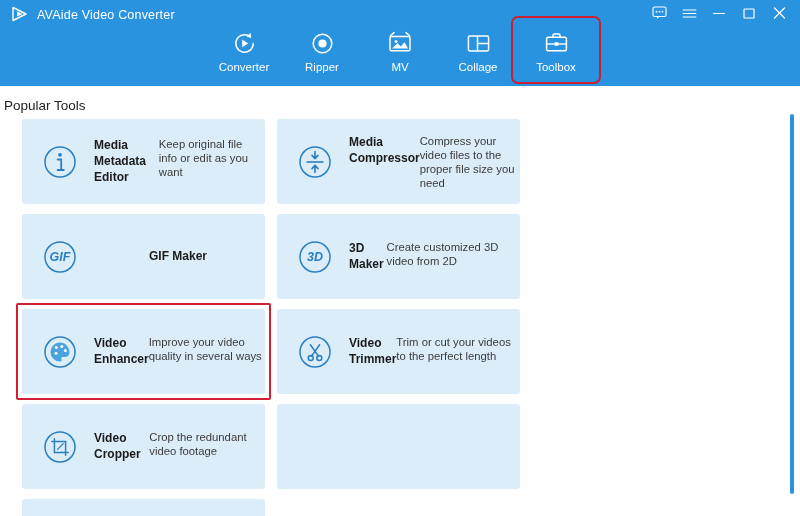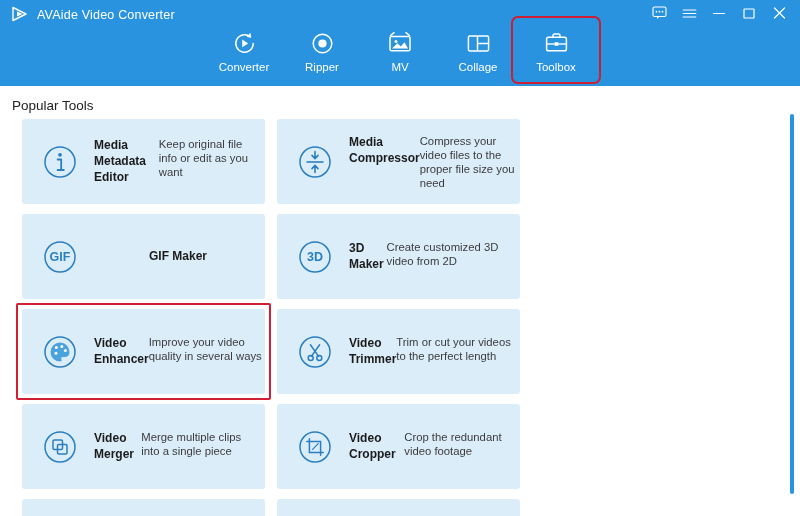--- a/index.html
+++ b/index.html
@@ -79,21 +79,21 @@
   .tab { margin: 0 0px; }
 
   
   .content {
     position: absolute; left: 0; top: 86px;
     width: 800px; height: 430px;
     background: #ffffff;
     overflow: hidden;
   }
   .section-title {
-    position: absolute; left: 12px; top: 12px;
+    position: absolute; left: 4px; top: 12px;
     font-size: 13.5px; color: #222222;
   }
 
   .grid {
     position: absolute; left: 22px; top: 33px;
     width: 752px;
     display: flex; flex-wrap: wrap;
     gap: 10px 12px;
   }
   .card {
@@ -108,21 +108,21 @@
     content: "";
     position: absolute;
     left: -6px; top: -6px; right: -6px; bottom: -6px;
     border: 2px solid #d31f33;
     border-radius: 2px;
     pointer-events: none;
   }
   .card-icon {
     width: 40px; height: 40px;
     flex: 0 0 40px;
-    display: flex; align-items: center; justify-content: center;
+    display: flex; align-items: center; justify-content: center; font-style: italic;
   }
   .card-icon svg { display: block; }
   .card-icon .glyph-text {
     font-size: 12.5px; font-weight: bold; fill: #2a7fc0;
   }
   .card-text {
     margin-left: 14px;
     display: flex; flex-direction: row; justify-content: center;
     width: 168px;
   }
@@ -351,33 +351,20 @@
             <circle cx="15.7" cy="26.0" r="2.5" fill="none" stroke="#2a7fc0" stroke-width="1.5"></circle>
             <circle cx="24.3" cy="26.0" r="2.5" fill="none" stroke="#2a7fc0" stroke-width="1.5"></circle>
           </svg>
         </div>
         <div class="card-text">
           <div class="card-title">Video Trimmer</div>
           <div class="card-desc">Trim or cut your videos to the perfect length</div>
         </div>
       </div>
 
-      <div class="card">
-        <div class="card-icon">
-          <svg width="40" height="40" viewBox="0 0 40 40">
-            <circle cx="20" cy="20" r="15" fill="none" stroke="#2a7fc0" stroke-width="1.5"></circle>
-            <rect x="13" y="13" width="9.5" height="9.5" rx="1.2" fill="none" stroke="#2a7fc0" stroke-width="1.5"></rect>
-            <rect x="17.5" y="17.5" width="9.5" height="9.5" rx="1.2" fill="none" stroke="#2a7fc0" stroke-width="1.5"></rect>
-          </svg>
-        </div>
-        <div class="card-text">
-          <div class="card-title">Video Merger</div>
-          <div class="card-desc">Merge multiple clips into a single piece</div>
-        </div>
-      </div>
 
       <div class="card">
         <div class="card-icon">
           <svg width="40" height="40" viewBox="0 0 40 40">
             <circle cx="20" cy="20" r="15" fill="none" stroke="#2a7fc0" stroke-width="1.5"></circle>
             <path d="M14.4 11.8 V25.6 H28.2" fill="none" stroke="#2a7fc0" stroke-width="1.5" stroke-linecap="round"></path>
             <path d="M11.8 14.4 H25.6 V28.2" fill="none" stroke="#2a7fc0" stroke-width="1.5" stroke-linecap="round"></path>
             <path d="M17.6 22.4 L23.2 16.6" stroke="#2a7fc0" stroke-width="1.3" stroke-linecap="round"></path>
           </svg>
         </div>

